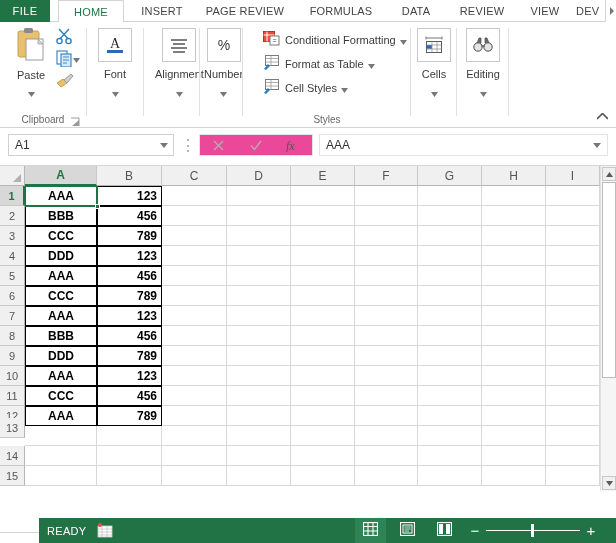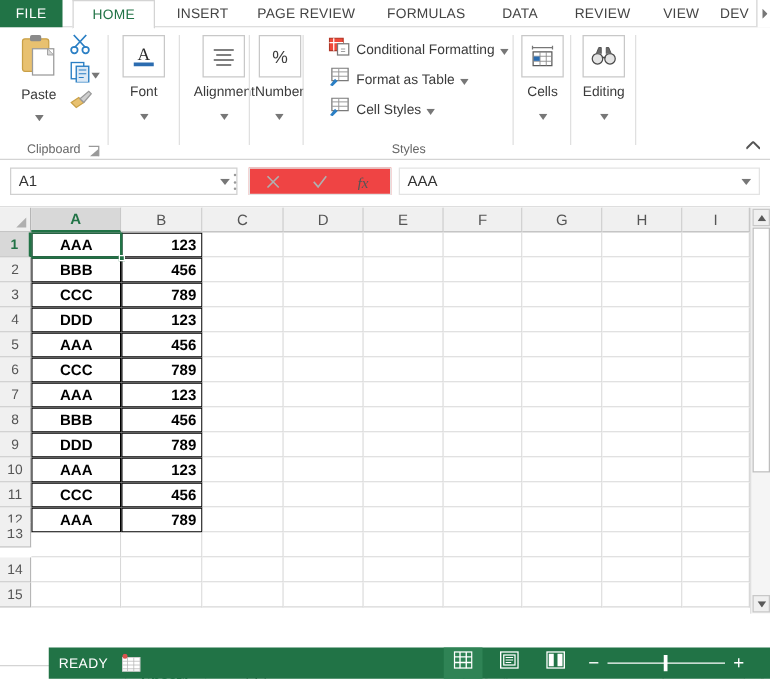--- a/index.html
+++ b/index.html
@@ -105,36 +105,36 @@
     position: absolute; right: 7px; bottom: 4px; width: 14px; height: 14px;
     display: flex; align-items: center; justify-content: center; cursor: pointer;
   }
 
   
   #formula-bar {
     position: absolute; left: 0; top: 128px; width: 616px; height: 38px;
     background: #ffffff; border-bottom: 1px solid #d4d4d4;
   }
   #name-box {
-    position: absolute; left: 8px; top: 6px; width: 182px; height: 22px;
+    position: absolute; left: 8px; top: 6px; width: 166px; height: 22px;
     border: 1px solid #d0d0d0; background: #fff;
     display: flex; align-items: center;
   }
   #name-box-value {
     flex: 1; padding-left: 6px; font-size: 12px; color: #333333;
   }
   #name-box-caret { width: 18px; display: flex; align-items: center; justify-content: center; }
   #fbar-dots {
     position: absolute; left: 186px; top: 11px; width: 3px; height: 13px;
     display: flex; flex-direction: column; justify-content: space-between; align-items: center;
   }
   #fbar-dots i { display: block; width: 2px; height: 2px; background: #9a9a9a; border-radius: 50%; }
   #fbar-buttons {
     position: absolute; left: 199px; top: 6px; width: 114px; height: 22px;
-    border: 1px solid #e3e3e3; background: #ef4444; display: flex;
+    border: 1px solid #e3e3e3; background: #ec4899; display: flex;
   }
   .fb-btn { flex: 1; display: flex; align-items: center; justify-content: center; cursor: pointer; }
   #formula-input {
     position: absolute; left: 319px; top: 6px; right: 8px; height: 22px;
     border: 1px solid #e3e3e3; background: #fff;
     display: flex; align-items: center;
   }
   #formula-value { flex: 1; padding-left: 6px; font-size: 12px; color: #333333; }
   #formula-caret { width: 20px; display: flex; align-items: center; justify-content: center; }
 
@@ -650,21 +650,21 @@
       </div>
       <div class="rowh" style="top: 180px; height: 20px;">
         <span>10</span>
       </div>
       <div class="rowh" style="top: 200px; height: 20px;">
         <span>11</span>
       </div>
       <div class="rowh" style="top: 220px; height: 20px;">
         <span>12</span>
       </div>
-      <div class="rowh" style="top: 232px; height: 20px; font-family: Liberation Mono, monospace;">
+      <div class="rowh" style="top: 232px; height: 20px;">
         <span>13</span>
       </div>
       <div class="rowh" style="top: 260px; height: 20px;">
         <span>14</span>
       </div>
       <div class="rowh" style="top: 280px; height: 20px;">
         <span>15</span>
       </div>
     </div>
   <div id="cells-layer">

